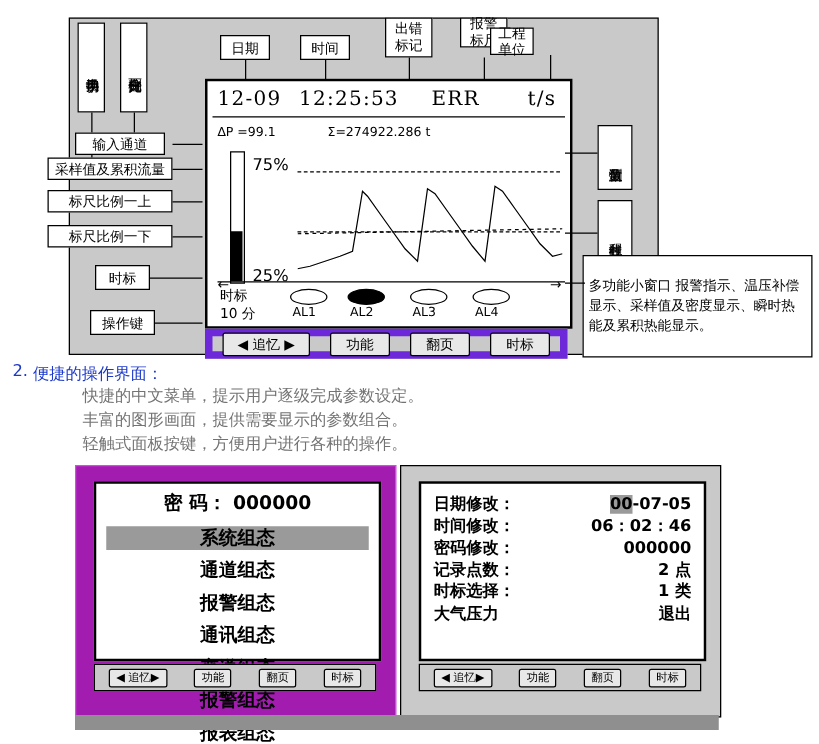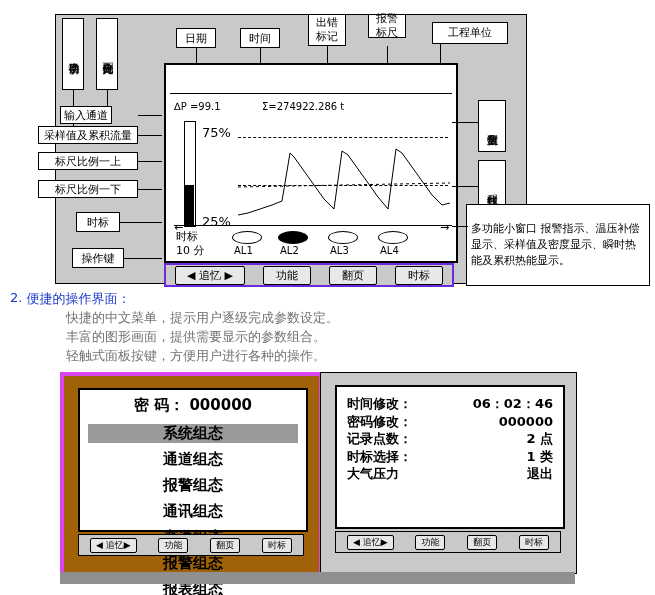--- a/index.html
+++ b/index.html
@@ -15,49 +15,55 @@
   .line{position:absolute;background:#000;}
   
   #panel1{left:55px;top:14px;width:470px;height:268px;background:#c9c9c9;border:1px solid #000;}
   #screen1{position:absolute;left:108px;top:48px;width:290px;height:196px;background:#fff;border:2px solid #000;}
   .scr-title{position:absolute;left:8px;top:4px;font-size:16px;font-family:"DejaVu Serif","Liberation Serif",serif;letter-spacing:1px;}
   .scr-title .errs{margin-left:20px;}
   .scr-title .ts{position:absolute;left:248px;top:0;}
   .hr{position:absolute;background:#000;height:1px;}
   .small{font-size:10px;}
   
-  .keybar{position:absolute;left:108px;top:248px;width:290px;height:24px;background:#c9c9c9;border:2px solid #6d28d9;box-sizing:border-box;display:flex;align-items:center;justify-content:space-around;}
+  .keybar{position:absolute;left:108px;top:248px;width:290px;height:24px;background:#c9c9c9;border:6px solid #6d28d9;box-sizing:border-box;display:flex;align-items:center;justify-content:space-around;}
   .key{border:1px solid #000;background:#e8e8e8;font-size:11px;padding:1px 6px;border-radius:2px;min-width:34px;text-align:center;}
   .key.wide{min-width:56px;}
   
   #txtblock{left:10px;top:290px;width:640px;}
   .t-num{color:#1b38c8;font-size:13px;}
   .t-red{color:#737373;font-size:13px;line-height:19px;}
   
-  #panel2{left:60px;top:372px;width:255px;height:200px;background:#a16207;border:4px solid #d946ef;}
+  #panel2{left:60px;top:372px;width:255px;height:200px;background:#a21caf;border:1px solid #d946ef;}
   #panel3{left:320px;top:372px;width:255px;height:200px;background:#c9c9c9;border:1px solid #000;}
   .screen2{position:absolute;left:14px;top:12px;width:226px;height:140px;background:#fff;border:2px solid #000;}
   .keybar2{position:absolute;left:14px;top:158px;width:226px;height:22px;background:#c9c9c9;border:1px solid #000;box-sizing:border-box;display:flex;align-items:center;justify-content:space-around;}
   .key2{border:1px solid #000;background:#e8e8e8;font-size:9px;padding:0 5px;border-radius:2px;}
   .menu-grid{position:absolute;left:8px;top:34px;width:210px;display:grid;grid-template-columns:1fr;row-gap:7px;font-size:15px;font-weight:bold;}
   .menu-grid div{text-align:center;}
   .sel{background:#9a9a9a;}
   .pw{position:absolute;left:0;top:6px;width:226px;text-align:center;font-size:15px;font-weight:bold;}
   .rows{position:absolute;left:10px;top:8px;width:206px;font-size:13px;font-weight:bold;line-height:17.5px;}
   .rows .r{display:flex;justify-content:space-between;}
   .hl{background:#9a9a9a;}
   
   .pbase{position:absolute;background:#8f8f8f;}
 </style>
 </head>
 <body>
 
 <div class="abs" id="panel1">
 
   <div id="screen1">
+    <div class="scr-title">
+      <span>12-09</span>
+      <span style="margin-left:8px">12:25:53</span>
+      <span class="errs">ERR</span>
+      <span class="ts">t/s</span>
+    </div>
     <div class="hr" style="left:4px;top:28px;width:282px;"></div>
 
     <div class="abs small" style="left:8px;top:36px;">∆P =99.1</div>
     <div class="abs small" style="left:96px;top:36px;">Σ=274922.286   t</div>
 
     <div class="abs" style="left:18px;top:56px;width:10px;height:104px;border:1px solid #000;background:#fff;"></div>
     <div class="abs" style="left:18px;top:120px;width:10px;height:40px;background:#000;"></div>
 
     <div class="abs" style="left:36px;top:60px;font-size:13px;">75%</div>
     <div class="abs" style="left:36px;top:108px;font-size:13px;margin-top:41px;">25%</div>
@@ -101,30 +107,30 @@
 
 <div class="callout" style="left:240px;top:28px;width:40px;height:20px;">时间</div>
 <div class="line" style="left:260px;top:48px;width:1px;height:16px;"></div>
 
 <div class="callout" style="left:308px;top:14px;width:38px;height:32px;line-height:14px;">出错标记</div>
 <div class="line" style="left:327px;top:46px;width:1px;height:18px;"></div>
 
 <div class="callout" style="left:368px;top:14px;width:38px;height:24px;line-height:14px;">报警标尺</div>
 <div class="line" style="left:387px;top:46px;width:1px;height:18px;"></div>
 
-<div class="callout" style="left:432px;top:22px;width:76px;height:22px;font-family:Liberation Mono, monospace;">工程单位</div>
+<div class="callout" style="left:392px;top:22px;width:35px;height:22px;">工程单位</div>
 <div class="line" style="left:440px;top:44px;width:1px;height:20px;"></div>
 
 <div class="callout" style="left:62px;top:18px;width:22px;height:72px;writing-mode:vertical-rl;text-orientation:upright;line-height:20px;">手自动切换</div>
 <div class="callout" style="left:96px;top:18px;width:22px;height:72px;writing-mode:vertical-rl;text-orientation:upright;line-height:20px;">百分比例光柱</div>
 <div class="line" style="left:73px;top:90px;width:1px;height:38px;"></div>
 <div class="line" style="left:107px;top:90px;width:1px;height:28px;"></div>
 <div class="line" style="left:73px;top:127px;width:52px;height:1px;border-top:1px dashed #000;background:none;"></div>
 
-<div class="callout" style="left:60px;top:106px;width:52px;height:18px;">输入通道</div>
+<div class="callout" style="left:60px;top:106px;width:72px;height:18px;">输入通道</div>
 <div class="callout" style="left:38px;top:126px;width:100px;height:18px;">采样值及累积流量</div>
 <div class="callout" style="left:38px;top:152px;width:100px;height:18px;">标尺比例一上</div>
 <div class="callout" style="left:38px;top:180px;width:100px;height:18px;text-align:right;">标尺比例一下</div>
 <div class="callout" style="left:76px;top:212px;width:44px;height:20px;">时标</div>
 <div class="callout" style="left:72px;top:248px;width:52px;height:20px;">操作键</div>
 
 <div class="line" style="left:138px;top:115px;width:24px;height:1px;"></div>
 <div class="line" style="left:138px;top:135px;width:24px;height:1px;"></div>
 <div class="line" style="left:138px;top:161px;width:24px;height:1px;"></div>
 <div class="line" style="left:138px;top:189px;width:24px;height:1px;"></div>
@@ -173,20 +179,24 @@
     <div class="key2">功能</div>
     <div class="key2">翻页</div>
     <div class="key2">时标</div>
   </div>
 </div>
 
 <div class="abs" id="panel3">
   <div class="screen2">
     <div class="rows">
       <div class="r">
+        <span>日期修改：</span>
+        <span><span class="hl">00</span>-07-05</span>
+      </div>
+      <div class="r">
         <span>时间修改：</span>
         <span>06：02：46</span>
       </div>
       <div class="r">
         <span>密码修改：</span>
         <span>000000</span>
       </div>
       <div class="r">
         <span>记录点数：</span>
         <span>2 点</span>

